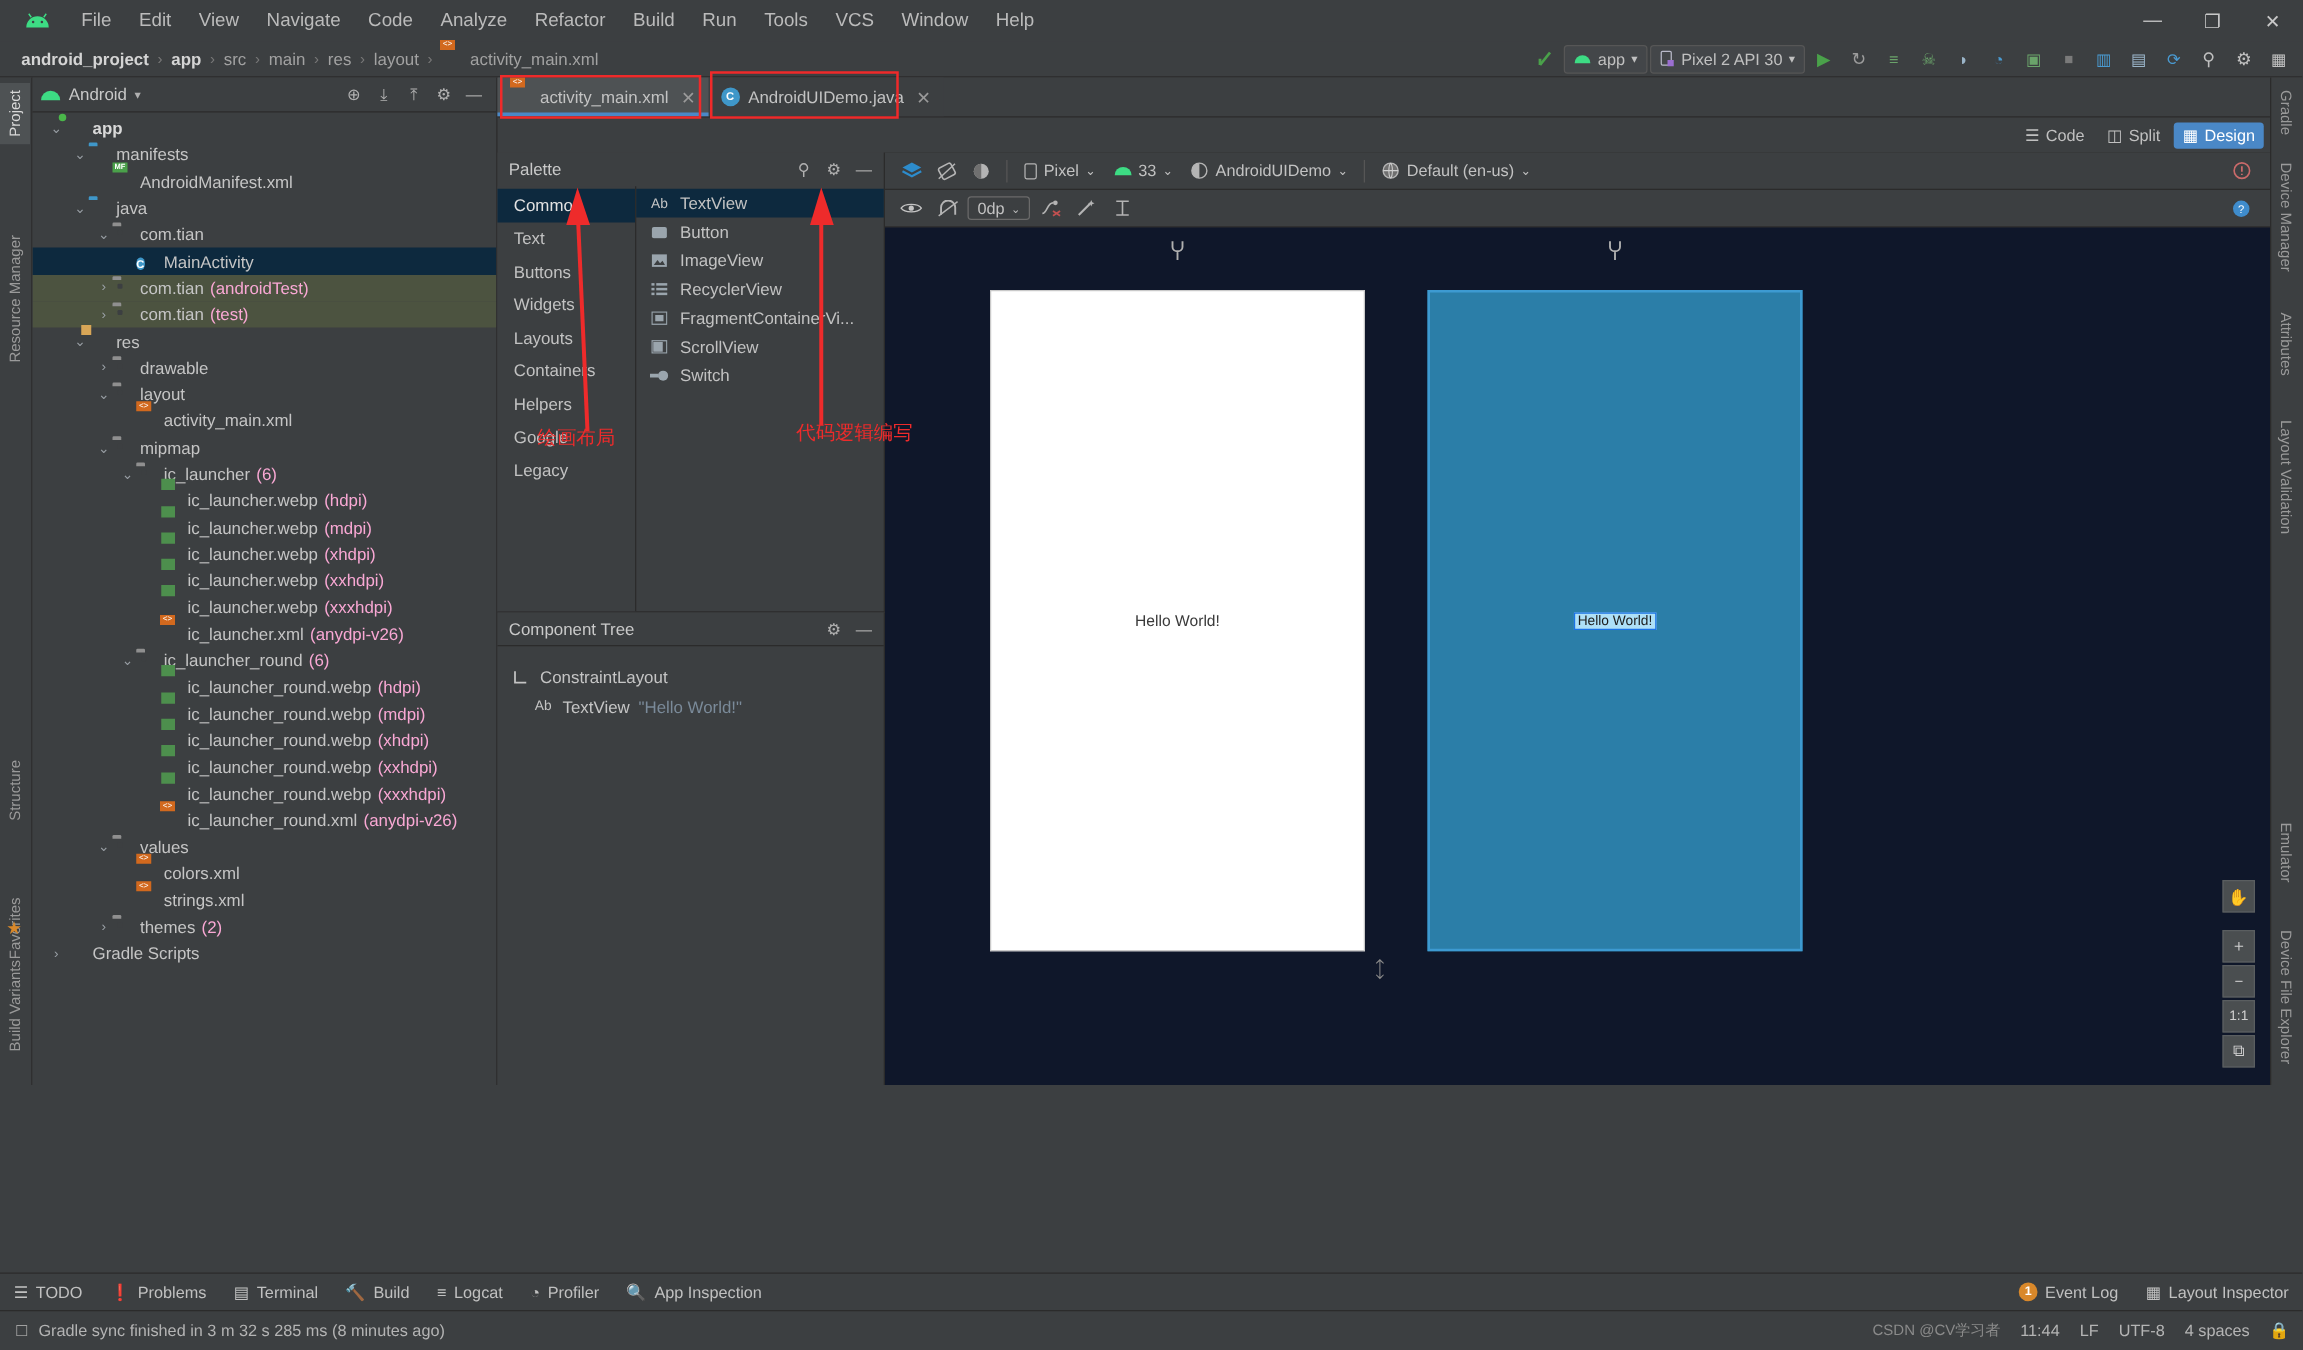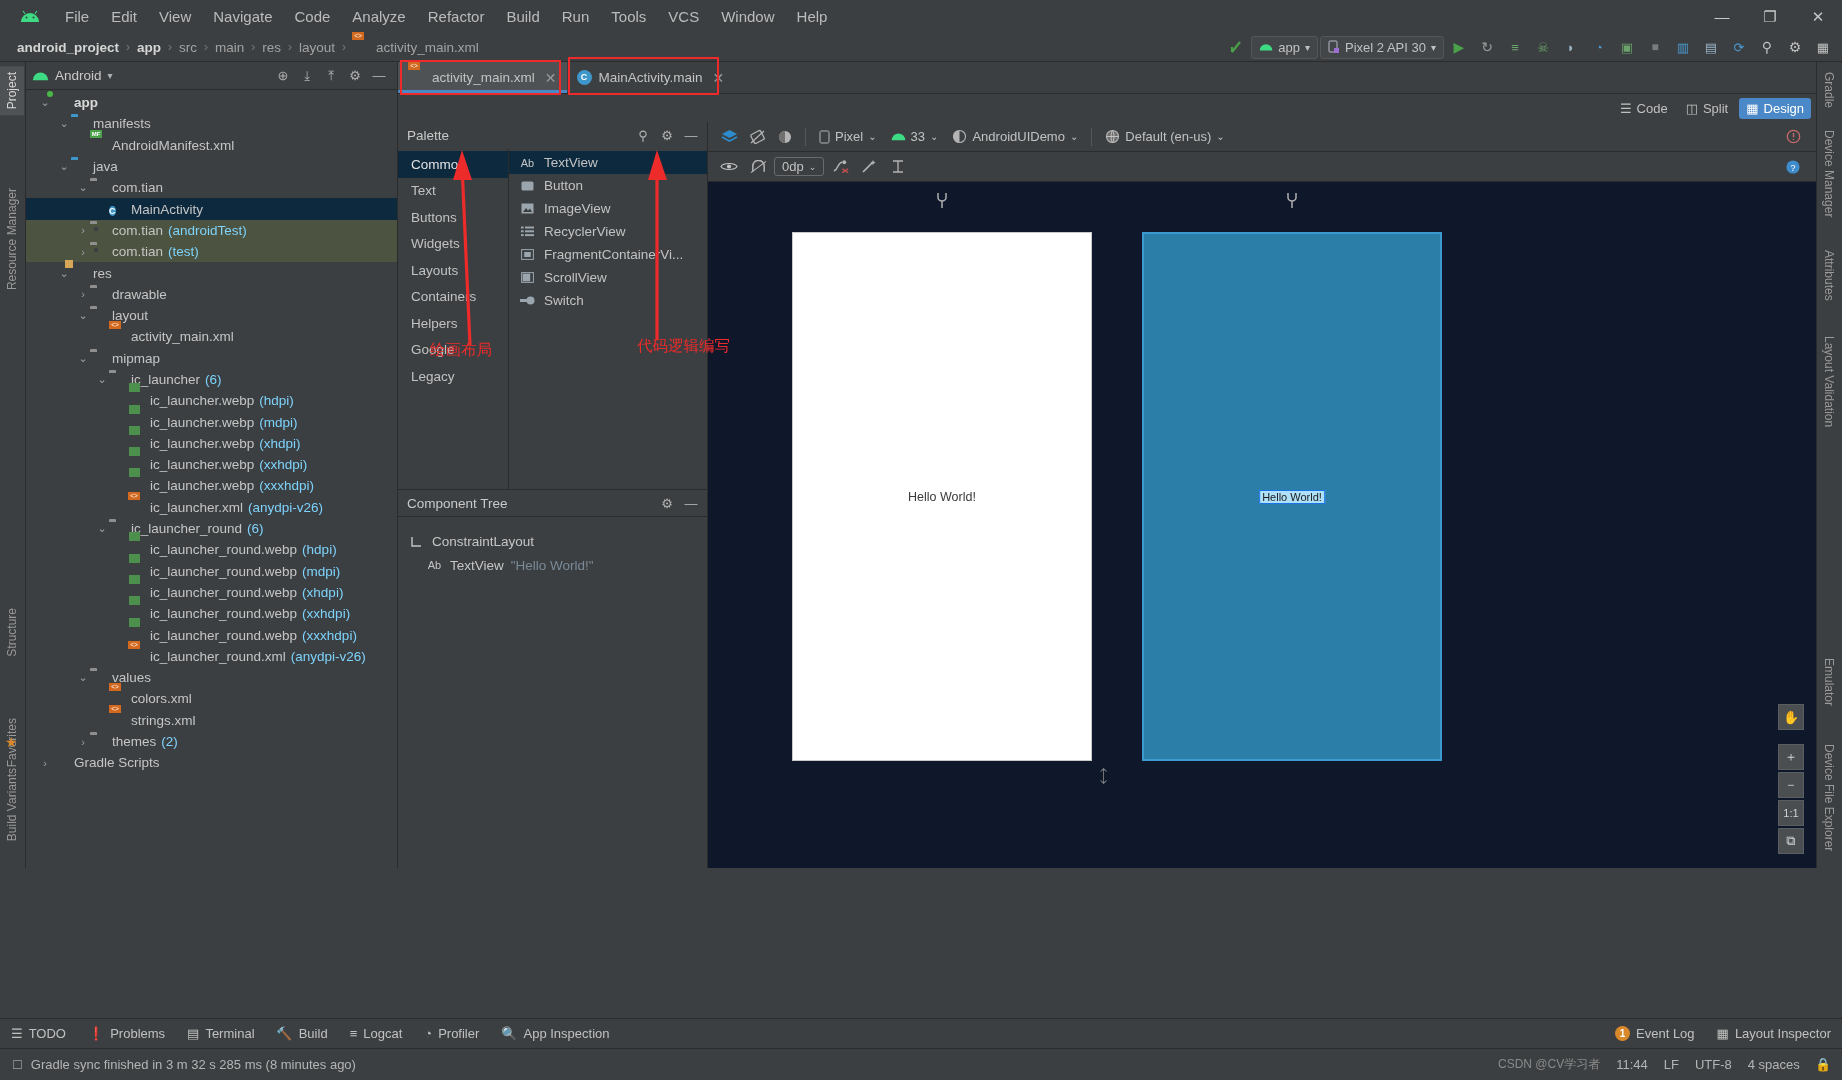--- a/index.html
+++ b/index.html
@@ -83,21 +83,21 @@
   .trow {
     display: flex; align-items: center; height: 21.3px; font-size: 13.5px;
     color: #c5c5c5; white-space: nowrap; padding-right: 4px;
   }
   .trow.sel { background: #0d293e; }
   .trow.test { background: #4c5340; }
   .trow.bold .tlabel { font-weight: bold; color: #d9d9d9; }
   .arrow { width: 14px; text-align: center; color: #9aa0a6; font-size: 11px; flex: none; }
   .tico { width: 17px; height: 15px; flex: none; margin-right: 5px; position: relative; }
   .tlabel { color: #c5c5c5; }
-  .tdim { color: #7dd3fc; margin-left: 5px; }
+  .tdim { color: #f9a8d4; margin-left: 5px; }
 
   
   .ic-folder { width:15px;height:12px;background:#3f97c9;border-radius:1px;position:relative;top:1px;}
   .ic-folder:before{content:"";position:absolute;top:-3px;left:0;width:7px;height:3px;background:#3f97c9;border-radius:1px 1px 0 0;}
   .ic-folder-g { width:15px;height:12px;background:#8f8f8f;border-radius:1px;position:relative;top:1px;}
   .ic-folder-g:before{content:"";position:absolute;top:-3px;left:0;width:7px;height:3px;background:#8f8f8f;border-radius:1px 1px 0 0;}
   .ic-folder-g:after{content:"";position:absolute;top:3px;left:4px;width:4px;height:4px;background:#3c3f41;border-radius:1px;}
   .ic-mod { width:15px;height:12px;background:#9aa0a6;border-radius:1px;position:relative;top:1px;}
   .ic-mod:after{content:"";position:absolute;right:-1px;bottom:-1px;width:6px;height:6px;border-radius:50%;background:#4ab74a;}
   .ic-res { width:15px;height:12px;background:#9aa0a6;border-radius:1px;position:relative;top:1px;}
@@ -586,21 +586,21 @@
 
   <div class="tabbar">
     <div class="etab active" style="min-width:160px;">
       <span class="tico" style="margin-right:0;"><span class="ic-xml"></span></span>
       <span>activity_main.xml</span>
       <span class="x">✕</span>
       <span class="uline"></span>
     </div>
     <div class="etab" style="background:#3c3f41;min-width:150px;">
       <span class="ic-class">C</span>
-      <span>MainActivity.main</span>
+      <span>AndroidUIDemo.java</span>
       <span class="x">✕</span>
     </div>
   </div>
 
   <div class="tabhl" style="left:400px;top:60px;width:161px;height:35px;"></div>
   <div class="tabhl" style="left:568px;top:57px;width:151px;height:38px;"></div>
 
   <div class="viewmodes">
     <div class="vm">
       <span>☰</span>

